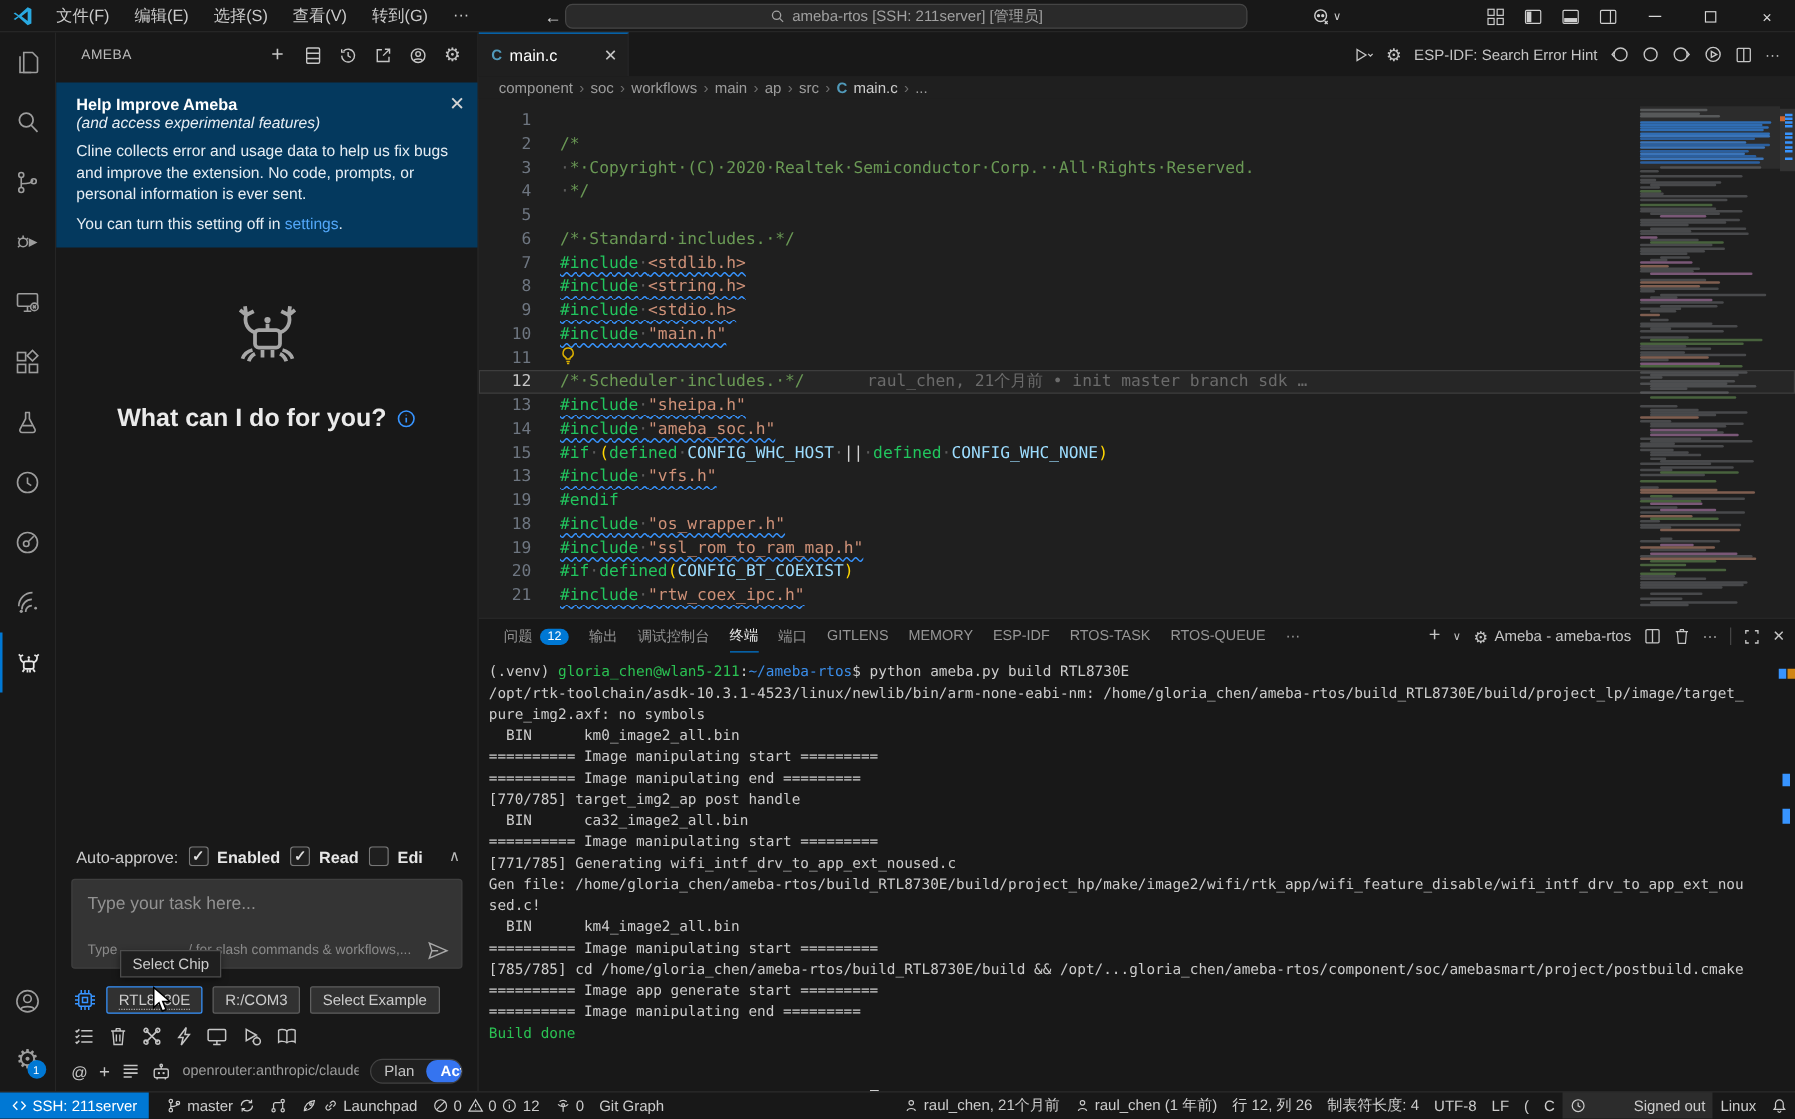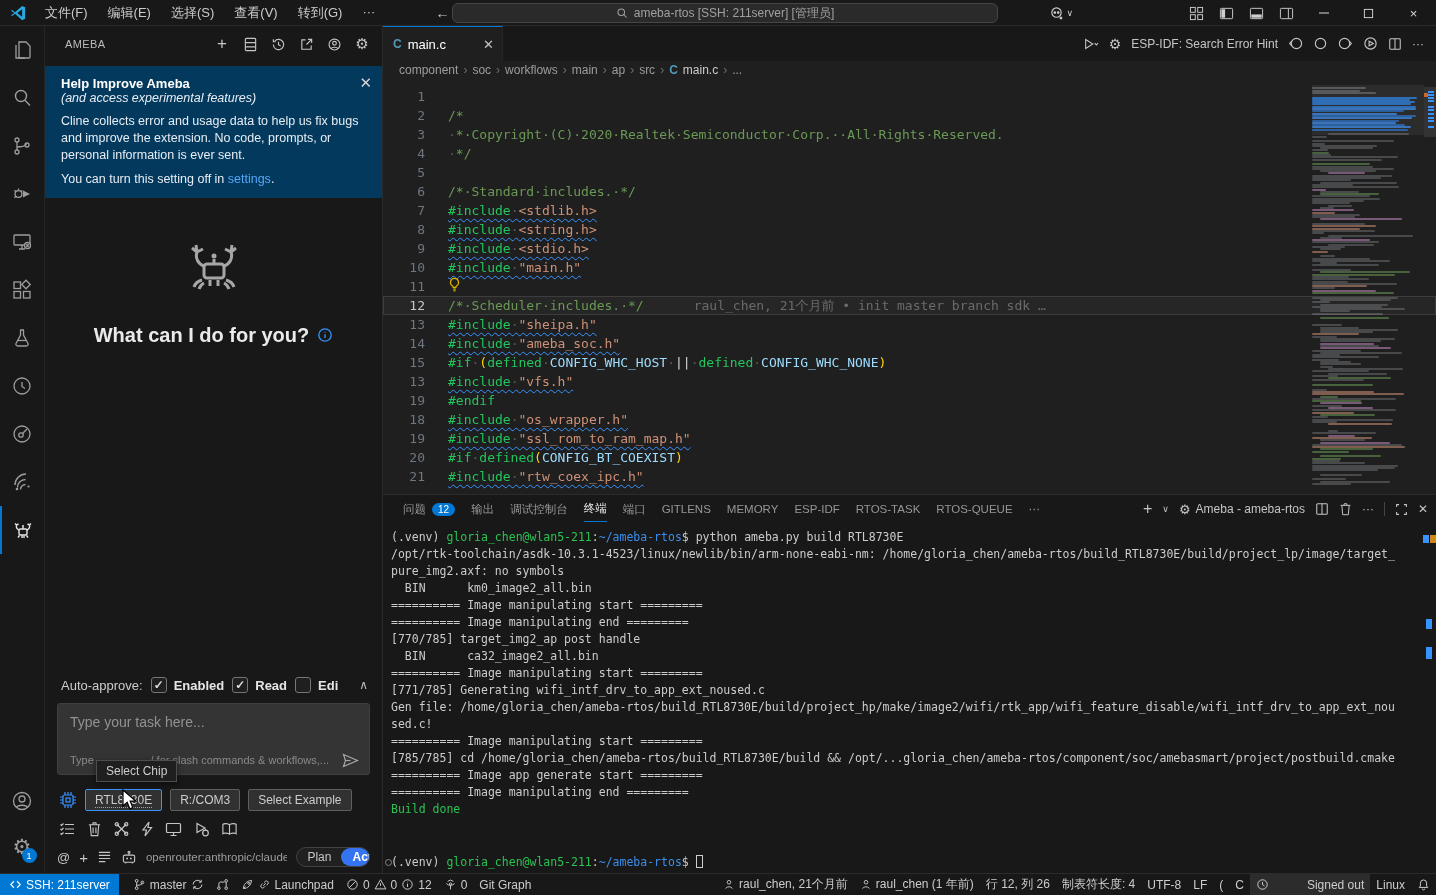--- a/index.html
+++ b/index.html
@@ -830,20 +830,21 @@
         <div class="tl" style="position: relative;"><span class="t-d">pure_img2.axf: no symbols</span></div>
         <div class="tl" style="position: relative;"><span class="t-d">  BIN      km0_image2_all.bin</span></div>
         <div class="tl" style="position: relative;"><span class="t-d">========== Image manipulating start =========</span></div>
         <div class="tl" style="position: relative;"><span class="t-d">========== Image manipulating end =========</span></div>
         <div class="tl" style="position: relative;"><span class="t-d">[770/785] target_img2_ap post handle</span></div>
         <div class="tl" style="position: relative;"><span class="t-d">  BIN      ca32_image2_all.bin</span></div>
         <div class="tl" style="position: relative;"><span class="t-d">========== Image manipulating start =========</span></div>
         <div class="tl" style="position: relative;"><span class="t-d">[771/785] Generating wifi_intf_drv_to_app_ext_noused.c</span></div>
         <div class="tl" style="position: relative;"><span class="t-d">Gen file: /home/gloria_chen/ameba-rtos/build_RTL8730E/build/project_hp/make/image2/wifi/rtk_app/wifi_feature_disable/wifi_intf_drv_to_app_ext_nou</span></div>
         <div class="tl" style="position: relative;"><span class="t-d">sed.c!</span></div>
+        <div class="tl" style="position: relative;"><span class="t-d">  BIN      km4_image2_all.bin</span></div>
         <div class="tl" style="position: relative;"><span class="t-d">========== Image manipulating start =========</span></div>
         <div class="tl" style="position: relative;"><span class="t-d">[785/785] cd /home/gloria_chen/ameba-rtos/build_RTL8730E/build &amp;&amp; /opt/...gloria_chen/ameba-rtos/component/soc/amebasmart/project/postbuild.cmake</span></div>
         <div class="tl" style="position: relative;"><span class="t-d">========== Image app generate start =========</span></div>
         <div class="tl" style="position: relative;"><span class="t-d">========== Image manipulating end =========</span></div>
         <div class="tl" style="position: relative;"><span class="t-gr">Build done</span></div>
         <div class="tl" style="position: relative; margin-top: 36px;"><span class="t-d">(.venv) </span><span class="t-g">gloria_chen@wlan5-211</span><span class="t-d">:</span><span class="t-b">~/ameba-rtos</span><span class="t-d">$ </span><span class="cur"></span><span class="term-deco" style="top: 5px;"></span></div>
       </div>
   <div style="position: absolute; right: 7px; top: 40px; width: 6px; height: 8px; background: rgb(55, 148, 255);"></div>
       <div style="position: absolute; right: 0px; top: 40px; width: 6px; height: 8px; background: rgb(209, 134, 22);"></div>
       <div style="position: absolute; right: 4px; top: 124px; width: 6px; height: 10px; background: rgb(55, 148, 255);"></div>

